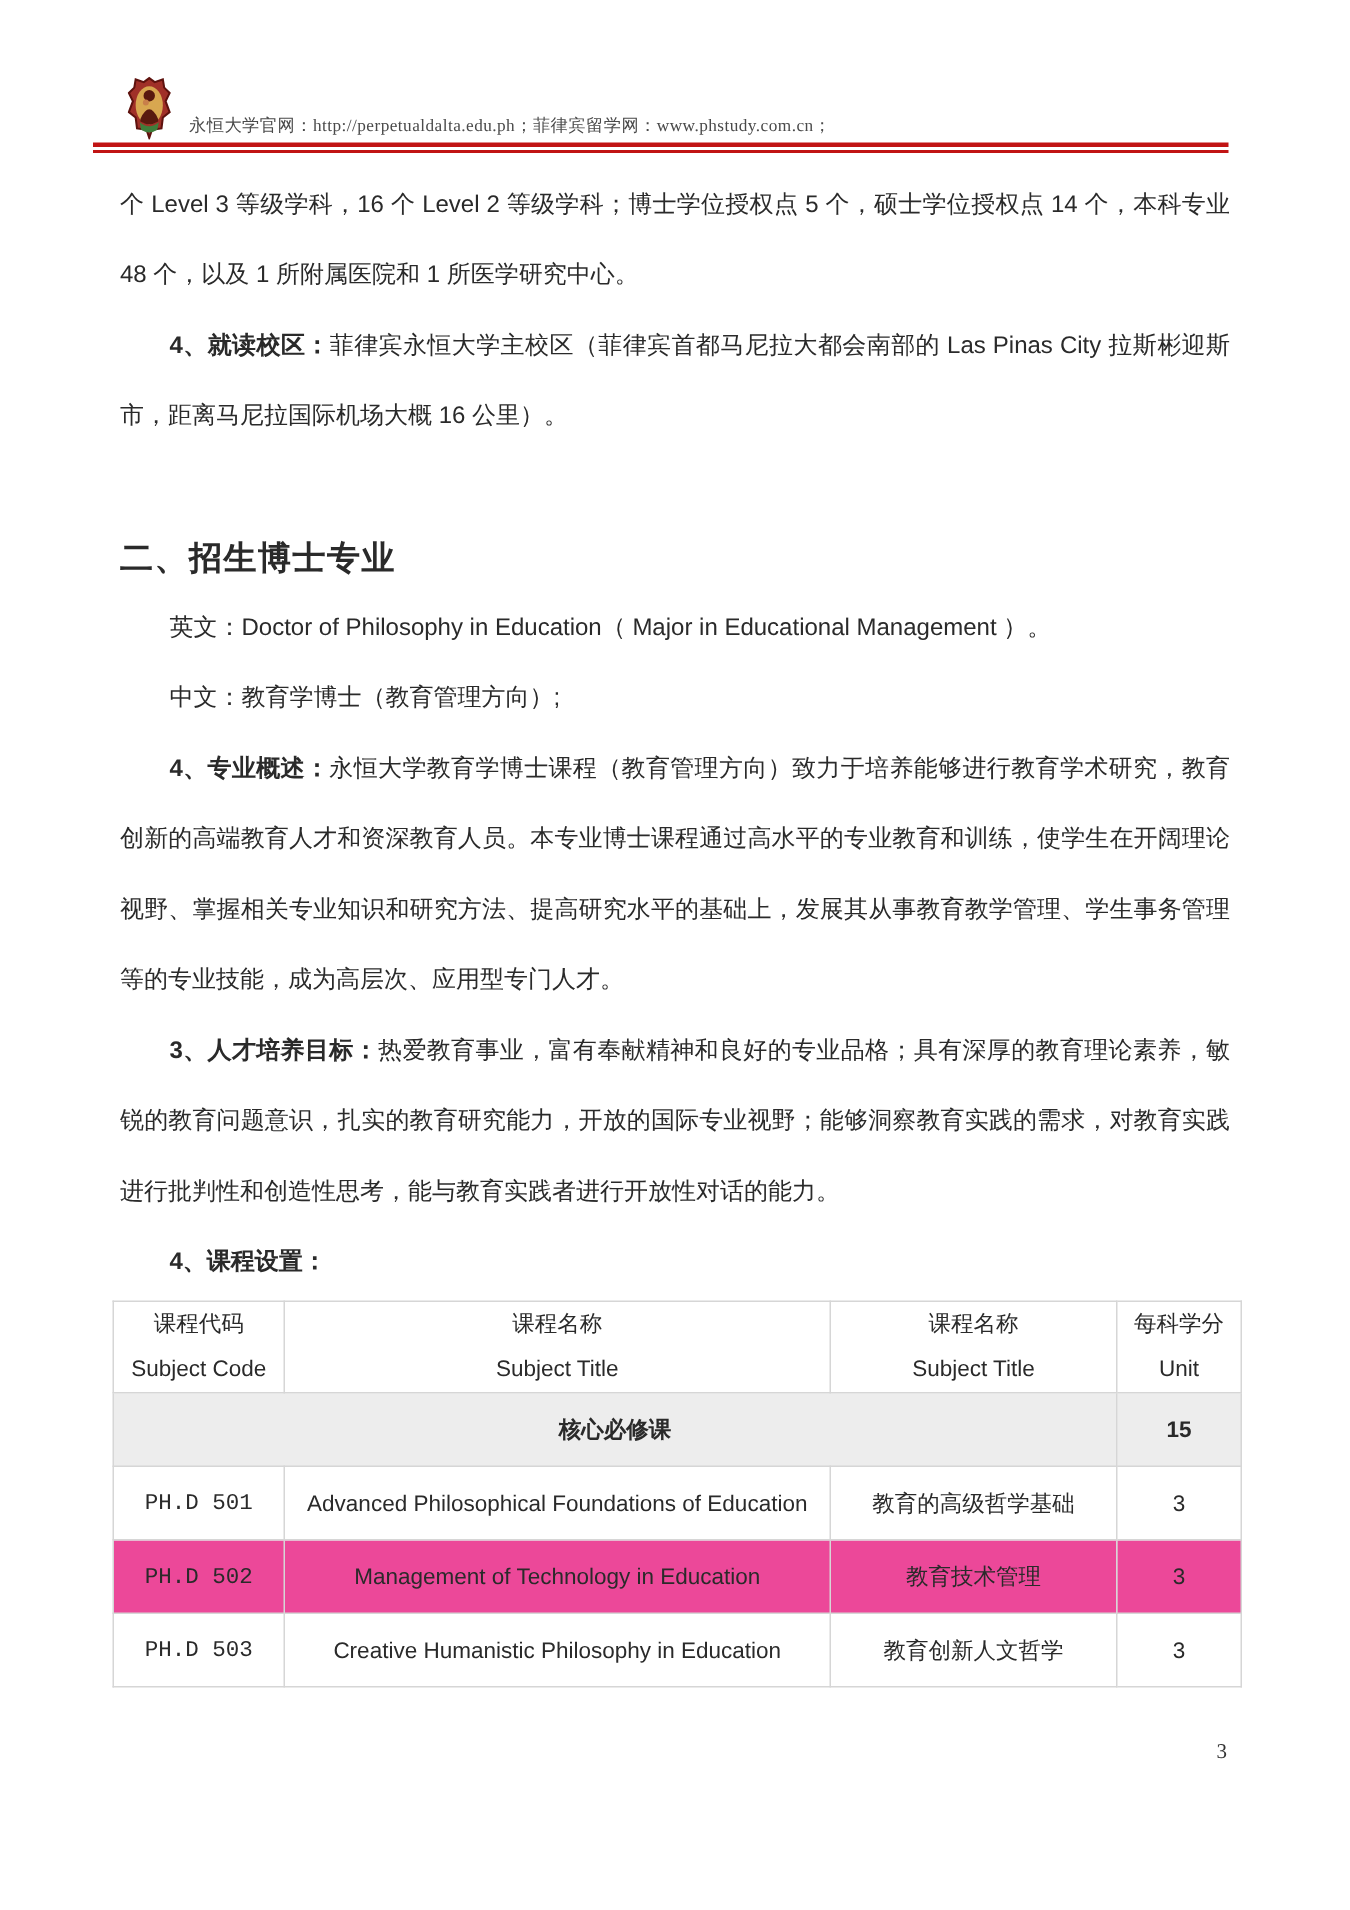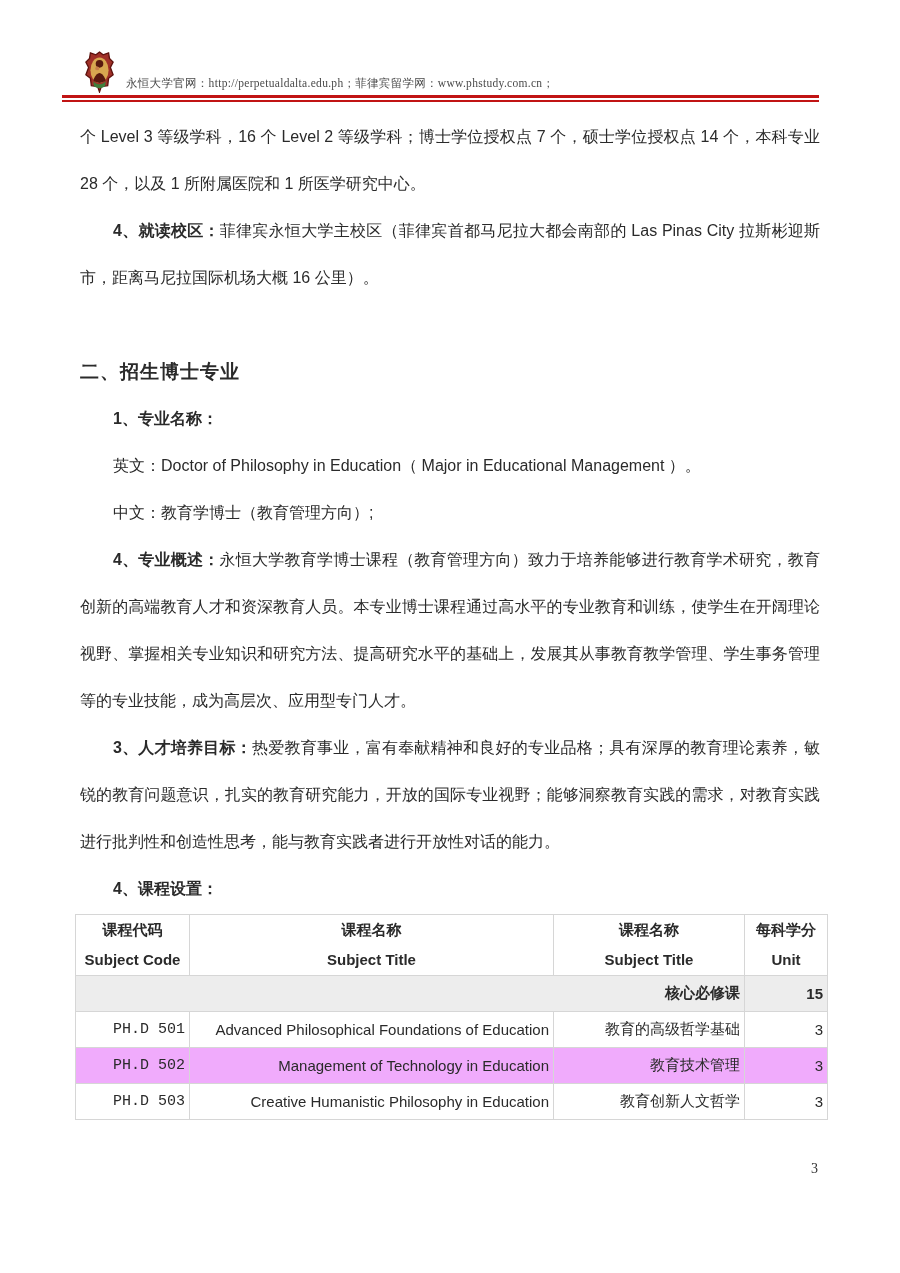--- a/index.html
+++ b/index.html
@@ -28,40 +28,40 @@
   .header-rule .thin  { height: 2px; background: #c11414; margin-top: 2px; }
   
   .content {
     position: absolute; top: 104px; left: 80px; width: 740px;
     padding-top: 9px;
     font-size: 16px; line-height: 47px;
   }
   .para { text-align: justify; }
   .para.indent { text-indent: 33px; }
   .lead { font-weight: 700; }
-  .section-title { font-size: 19px; font-weight: 700; line-height: 47px; margin-top: 47px; letter-spacing: 1px; }
+  .section-title { font-size: 22px; font-weight: 700; line-height: 47px; margin-top: 47px; letter-spacing: 1px; }
   .sub-label { font-weight: 700; padding-left: 33px; }
   .sub-line { padding-left: 33px; }
   
   .course-table {
     width: 752px; margin-left: -5px; margin-top: 2px;
     border-collapse: collapse; table-layout: fixed;
     font-size: 15px; line-height: normal;
   }
   .course-table td, .course-table th {
     border: 1px solid #d6d6d6;
     text-align: center; vertical-align: middle;
     padding: 0 4px;
     font-weight: 400;
   }
-  .course-table thead th { height: 53px; font-weight: 700; }
+  .course-table thead th { height: 53px; font-weight: 400; }
   .course-table thead .hline { line-height: 30px; }
-  .course-table tbody td { height: 36px; text-align: right; }
+  .course-table tbody td { height: 49px; }
   .section-row td { background: #ededed; font-weight: 700; }
-  .row-alt td { background: #f0abfc; }
+  .row-alt td { background: #ec4899; }
   .cell-code { font-weight: 700; font-family: Liberation Mono, monospace; }
   
   .page-number {
     position: absolute; right: 82px; top: 1161px;
     font-family: "Liberation Serif", "DejaVu Serif", serif;
     font-size: 14px; color: #333;
   }
 </style>
 </head>
 <body>
@@ -79,27 +79,26 @@
     </svg>
     <div class="header-links">永恒大学官网：http://perpetualdalta.edu.ph；菲律宾留学网：www.phstudy.com.cn；</div>
     <div class="header-rule">
       <div class="thick"></div>
       <div class="thin"></div>
     </div>
   </div>
 
   <div class="content">
 
-    <p class="para">个 Level 3 等级学科，16 个 Level 2 等级学科；博士学位授权点 7 个，硕士学位授权点 14 个，本科专业 28 个，以及 1 所附属医院和 1 所医学研究中心。</p>
+    <p class="para">个 Level 3 等级学科，16 个 Level 2 等级学科；博士学位授权点 5 个，硕士学位授权点 14 个，本科专业 48 个，以及 1 所附属医院和 1 所医学研究中心。</p>
 
     <p class="para indent"><span class="lead">4、就读校区：</span><span>菲律宾永恒大学主校区（菲律宾首都马尼拉大都会南部的 Las Pinas City 拉斯彬迎斯市，距离马尼拉国际机场大概 16 公里）。</span></p>
 
     <h2 class="section-title">二、招生博士专业</h2>
 
-    <p class="sub-label">1、专业名称：</p>
     <p class="sub-line">英文：Doctor of Philosophy in Education（ Major in Educational Management ）。</p>
     <p class="sub-line">中文：教育学博士（教育管理方向）;</p>
 
     <p class="para indent"><span class="lead">4、专业概述：</span><span>永恒大学教育学博士课程（教育管理方向）致力于培养能够进行教育学术研究，教育创新的高端教育人才和资深教育人员。本专业博士课程通过高水平的专业教育和训练，使学生在开阔理论视野、掌握相关专业知识和研究方法、提高研究水平的基础上，发展其从事教育教学管理、学生事务管理等的专业技能，成为高层次、应用型专门人才。</span></p>
 
     <p class="para indent"><span class="lead">3、人才培养目标：</span><span>热爱教育事业，富有奉献精神和良好的专业品格；具有深厚的教育理论素养，敏锐的教育问题意识，扎实的教育研究能力，开放的国际专业视野；能够洞察教育实践的需求，对教育实践进行批判性和创造性思考，能与教育实践者进行开放性对话的能力。</span></p>
 
     <p class="sub-label">4、课程设置：</p>
 
     <table class="course-table">

